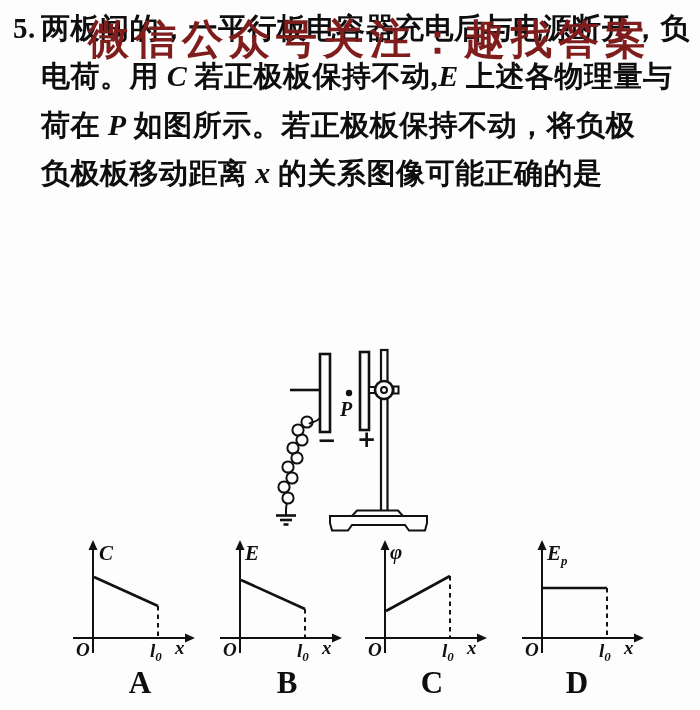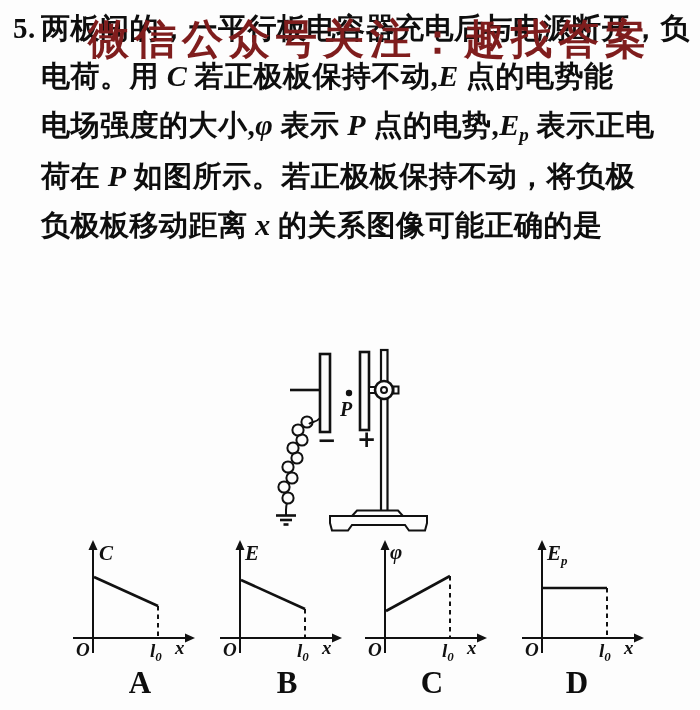--- a/index.html
+++ b/index.html
@@ -47,24 +47,21 @@
 <div class="page">
 
   <div class="watermark">微信公众号关注：趣找答案</div>
 
   <div class="problem">
     <div class="pline">
       <span class="qnum">5.</span>
       <span>两板间的，一平行板电容器充电后与电源断开，负</span>
     </div>
     <div class="pline">
-      <span>电荷。用 </span><span class="m">C</span><span> 若正极板保持不动,</span><span class="m">E</span><span> 点的电势能</span>
-    </div>
-    <div class="pline">
-      <span>电场强度的大小,</span><span class="m">φ</span><span> 表示 </span><span class="m">P</span><span> 点的电势,</span><span class="m">E</span><span class="ms">p</span><span> 表示正电</span>
+      <span>电荷。用 </span><span class="m">C</span><span> 若正极板保持不动,</span><span class="m">E</span><span> 上述各物理量与</span>
     </div>
     <div class="pline">
       <span>荷在 </span><span class="m">P</span><span> 如图所示。若正极板保持不动，将负极</span>
     </div>
     <div class="pline">
       <span>负极板移动距离 </span><span class="m">x</span><span> 的关系图像可能正确的是</span>
     </div>
   </div>
 
   <svg class="apparatus" width="175" height="192" viewBox="0 0 175 192">

